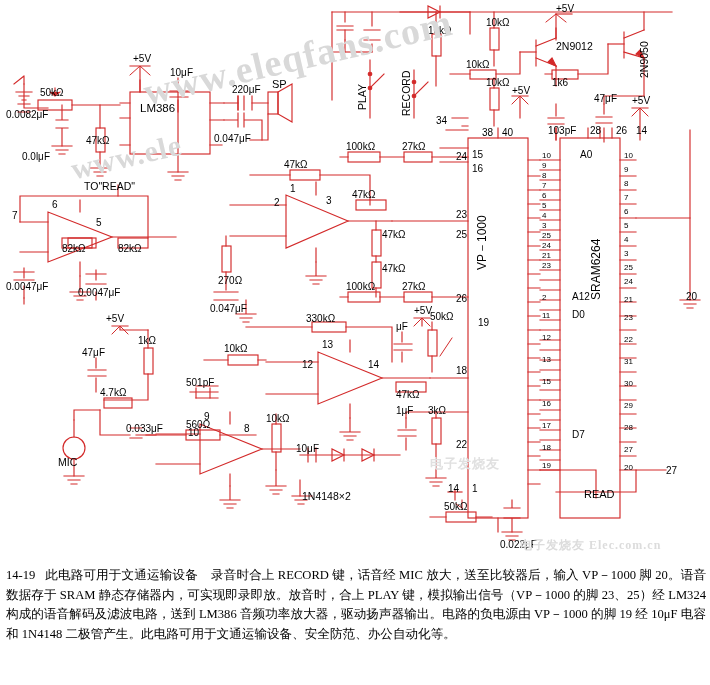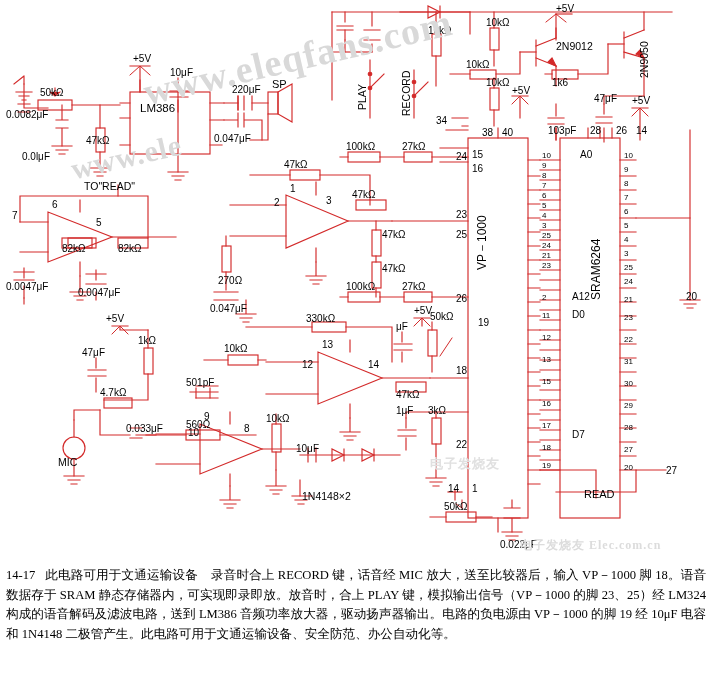--- a/index.html
+++ b/index.html
@@ -459,18 +459,18 @@
       <text x="512" y="94">+5V</text>
     </g>
   </svg>
 
   <div class="wm" id="wm1">www.eleqfans.com</div>
   <div class="wm" id="wm2">www.ele</div>
   <div class="wm" id="wm3">电子发烧友</div>
   <div class="wm" id="wm4">电子发烧友 Elec.com.cn</div>
 
   <div id="caption">
-    <span>14-17</span>&nbsp;&nbsp;
+    <span>14-19</span>&nbsp;&nbsp;
     <span>此电路可用于文通运输设备</span>&nbsp;&nbsp;&nbsp;
-    <span>录音时合上 RECORD 键，话音经 MIC 放大，送至比较器后，输入 VP－1000 脚 18。语音数据存于 SRAM 静态存储器内，可实现即录即放。放音时，合上 PLAY 键，模拟输出信号（VP－1000 的脚 23、25）经 LM324 构成的语音解码及滤波电路，送到 LM386 音频功率放大器，驱动扬声器输出。电路的负电源由 VP－1000 的脚 19 经 10μF 电容和 1N4148 二极管产生。此电路可用于文通运输设备、安全防范、办公自动化等。</span>
+    <span>录音时合上 RECORD 键，话音经 MIC 放大，送至比较器后，输入 VP－1000 脚 20。语音数据存于 SRAM 静态存储器内，可实现即录即放。放音时，合上 PLAY 键，模拟输出信号（VP－1000 的脚 23、25）经 LM324 构成的语音解码及滤波电路，送到 LM386 音频功率放大器，驱动扬声器输出。电路的负电源由 VP－1000 的脚 19 经 10μF 电容和 1N4148 二极管产生。此电路可用于文通运输设备、安全防范、办公自动化等。</span>
   </div>
 
 </div>
 
 </body></html>

